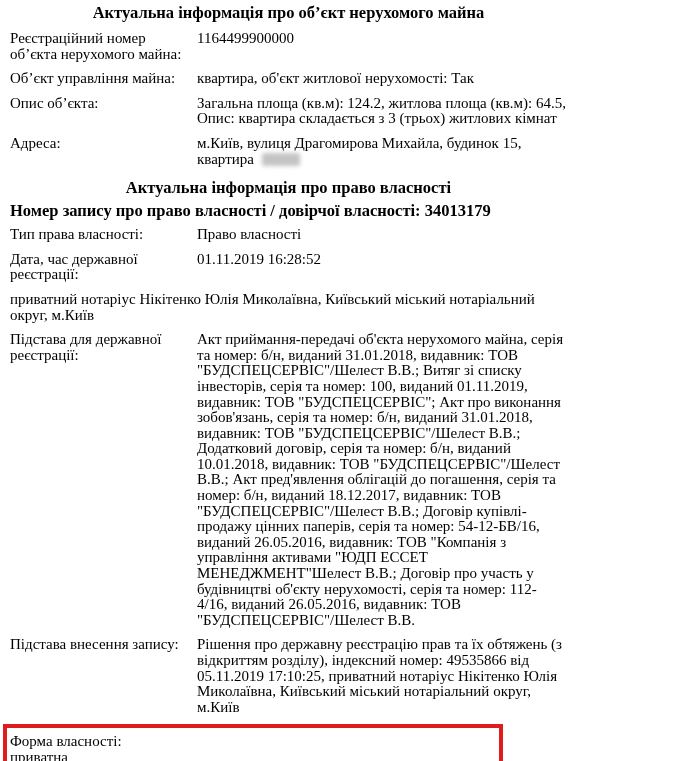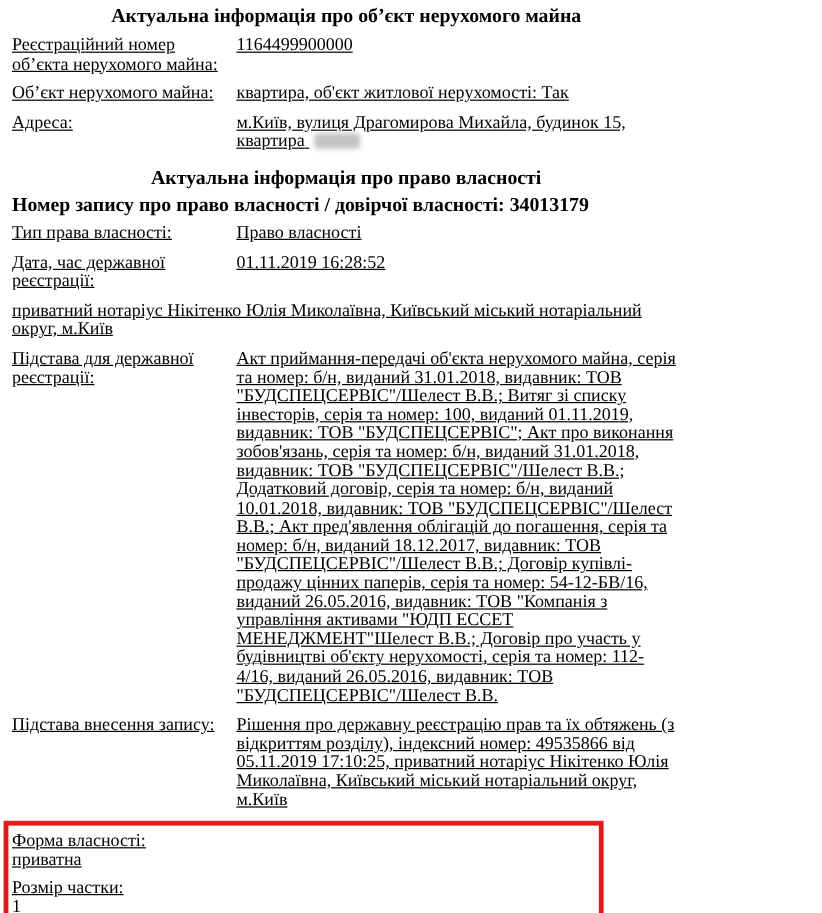--- a/index.html
+++ b/index.html
@@ -34,21 +34,20 @@
   }
   .record-line {
     font-size: 16.5px;
     line-height: 18px;
     font-weight: bold;
     margin: 0 0 7px 0;
   }
   .row {
     display: flex;
     margin-bottom: 9px;
-    text-decoration: underline;
   }
   .row .label {
     width: 187px;
     flex-shrink: 0;
     padding-right: 8px;
     box-sizing: border-box;
   }
   .row .value {
     flex: 1 1 auto;
   }
@@ -88,24 +87,28 @@
 <div class="page">
 
   <div class="doc-title">Актуальна інформація про об’єкт нерухомого майна</div>
 
   <div class="row">
     <div class="label">Реєстраційний номер об’єкта нерухомого майна:</div>
     <div class="value">1164499900000</div>
   </div>
 
   <div class="row">
-    <div class="label">Об’єкт нерухомого майна:</div>
+    <div class="label">Об’єкт управління майна:</div>
     <div class="value">квартира, об'єкт житлової нерухомості: Так</div>
   </div>
 
+  <div class="row">
+    <div class="label">Опис об’єкта:</div>
+    <div class="value">Загальна площа (кв.м): 124.2, житлова площа (кв.м): 64.5, Опис: квартира складається з 3 (трьох) житлових кімнат</div>
+  </div>
 
   <div class="row">
     <div class="label">Адреса:</div>
     <div class="value">
       <span>м.Київ, вулиця Драгомирова Михайла, будинок 15, квартира</span>
       <span class="redacted"></span>
     </div>
   </div>
 
   <div class="doc-title second">Актуальна інформація про право власності</div>

